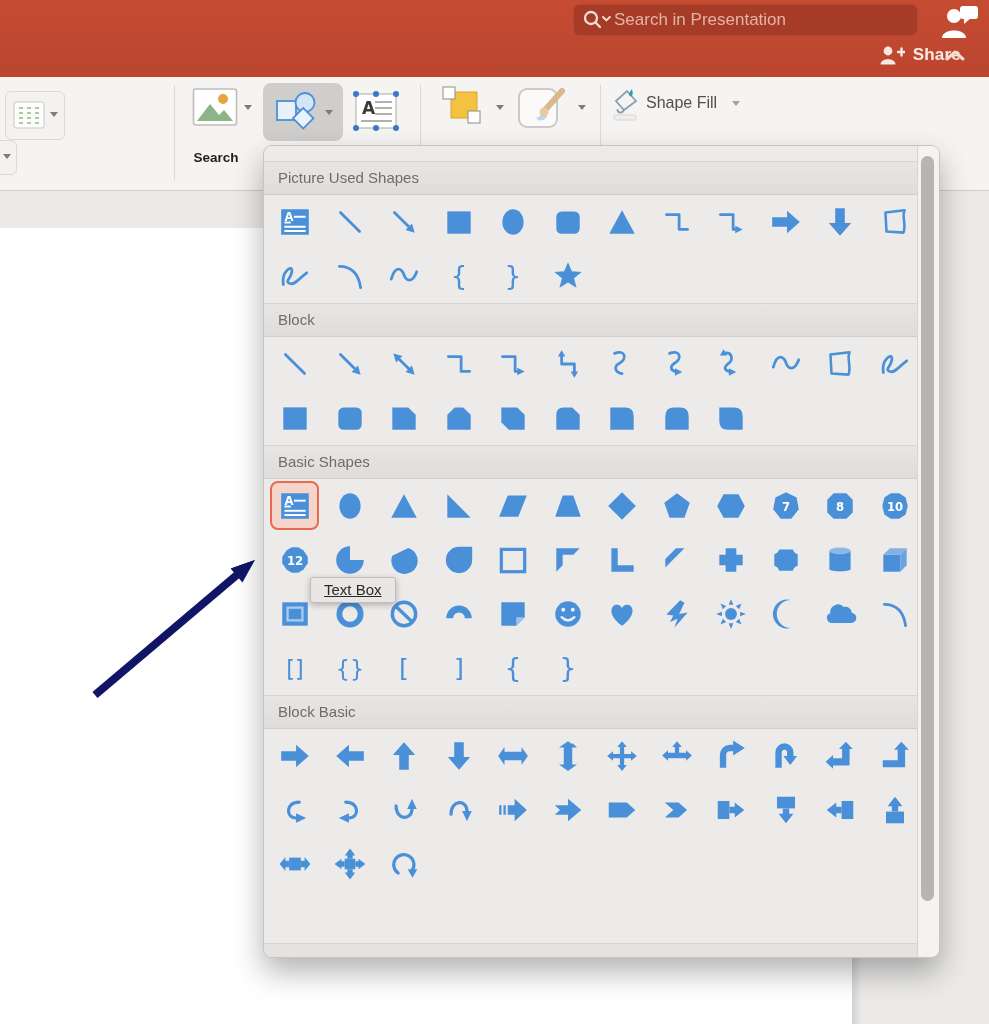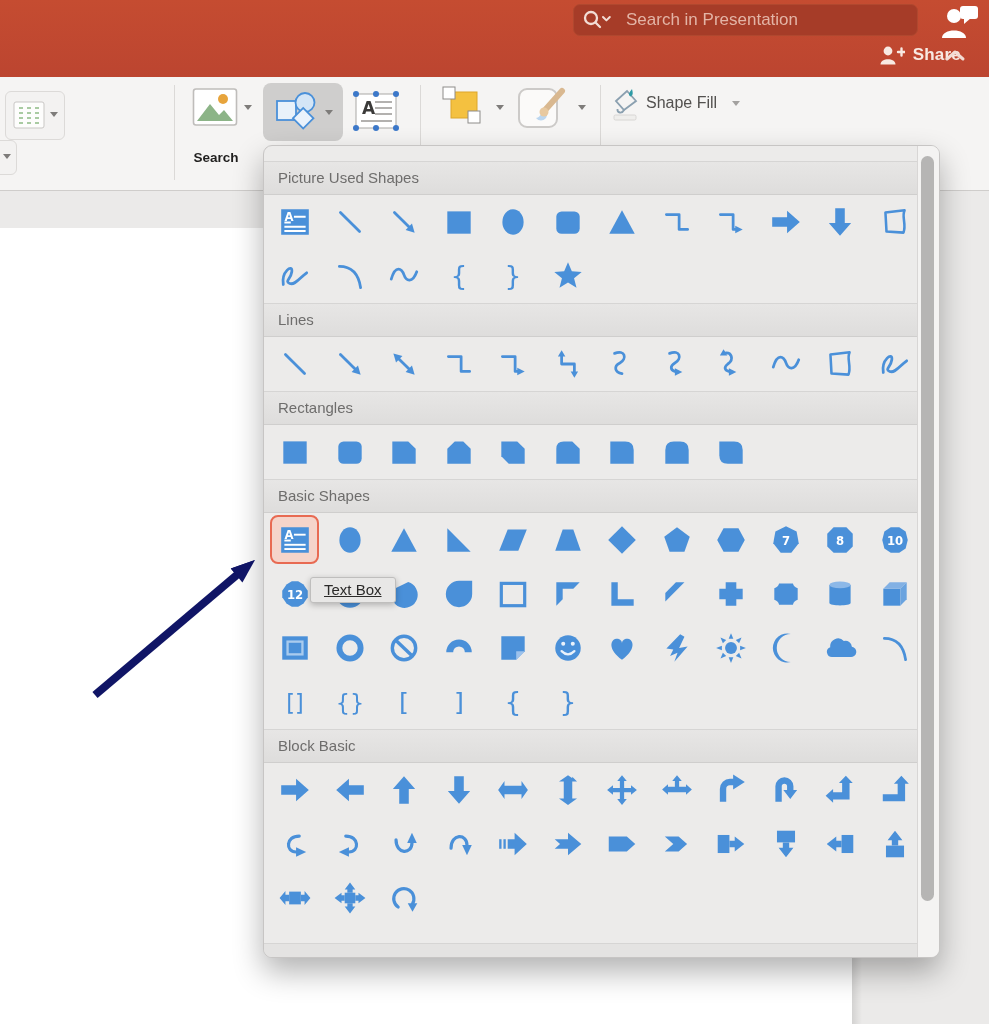--- a/index.html
+++ b/index.html
@@ -2,21 +2,21 @@
 <html><head>
 <meta charset="utf-8">
 <style>
   html,body{margin:0;padding:0;}
   body{font-family:"Liberation Sans","DejaVu Sans",sans-serif;}
   .stage{position:relative;width:989px;height:1024px;overflow:hidden;background:#EBEAE9;}
   
   .titlebar{position:absolute;left:0;top:0;width:989px;height:77px;
     background:linear-gradient(#C54C31,#BC4530);}
   .searchbox{position:absolute;left:573px;top:4px;width:345px;height:32px;border-radius:7px;
-    background:#A63C28;border:1px solid #B0482F;display:flex;align-items:center;padding:0 8px;box-sizing:border-box;gap:12px;}
+    background:#A63C28;border:1px solid #B0482F;display:flex;align-items:center;padding:0 8px;box-sizing:border-box;}
   .searchbox input{flex:1;background:transparent;border:none;outline:none;font-size:17px;color:#F7E4DC;
     font-family:"Liberation Sans",sans-serif;}
   .searchbox input::placeholder{color:#E3B4A6;}
   .people-top{position:absolute;left:938px;top:4px;width:42px;height:36px;}
   .share-row{position:absolute;right:28px;top:45px;display:flex;align-items:center;gap:8px;}
   .share-label{color:#F8E9E2;font-size:17px;font-weight:700;letter-spacing:.2px;}
   .collapse-chevron{position:absolute;left:944px;top:49px;}
   
   .ribbon{position:absolute;left:0;top:77px;width:989px;height:113px;background:#F5F4F3;border-bottom:1px solid #CFCDCB;}
   .rbtn{position:absolute;border:1px solid #DCDAD8;background:#F3F2F1;border-radius:6px;}
@@ -309,21 +309,21 @@
             <svg width="34" height="34" viewBox="0 0 32 32">
               <text x="16" y="24" text-anchor="middle" font-size="25" fill="#4A90D9" font-family="DejaVu Sans, sans-serif">}</text>
             </svg>
           </div>
           <div class="cell">
             <svg width="34" height="34" viewBox="0 0 32 32">
               <polygon points="16,3 19.6,11.6 28.9,12.2 21.7,18.1 24,27.1 16,22.1 8,27.1 10.3,18.1 3.1,12.2 12.4,11.6" fill="#4A90D9"></polygon>
             </svg>
           </div>
         </div>
-        <div class="sec-header">Lines</div>
+        <div class="sec-header">Block</div>
         <div class="shape-row">
           <div class="cell">
             <svg width="34" height="34" viewBox="0 0 32 32">
               <path d="M7 7 L25 25" fill="none" stroke="#4A90D9" stroke-width="2.6" stroke-linecap="round" stroke-linejoin="round"></path>
             </svg>
           </div>
           <div class="cell">
             <svg width="34" height="34" viewBox="0 0 32 32">
               <path d="M7 7 L21.5 21.5" fill="none" stroke="#4A90D9" stroke-width="2.6" stroke-linecap="round" stroke-linejoin="round"></path>
               <polygon points="26,26 17.5,23.5 23.5,17.5" fill="#4A90D9"></polygon>
@@ -381,21 +381,20 @@
             <svg width="34" height="34" viewBox="0 0 32 32">
               <path d="M7 7 L25 5 C22 11 27 18 24 26 L8 25 Z" fill="none" stroke="#4A90D9" stroke-width="2.4" stroke-linejoin="round"></path>
             </svg>
           </div>
           <div class="cell">
             <svg width="34" height="34" viewBox="0 0 32 32">
               <path d="M5 24 C3 12 14 4 13 12 C12 19 6 21 11 23 C16 25 20 18 27 13" fill="none" stroke="#4A90D9" stroke-width="2.6" stroke-linecap="round" stroke-linejoin="round"></path>
             </svg>
           </div>
         </div>
-        <div class="sec-header">Rectangles</div>
         <div class="shape-row">
           <div class="cell">
             <svg width="34" height="34" viewBox="0 0 32 32">
               <rect x="5" y="6" width="22" height="21" fill="#4A90D9"></rect>
             </svg>
           </div>
           <div class="cell">
             <svg width="34" height="34" viewBox="0 0 32 32">
               <rect x="5" y="6" width="22" height="21" rx="5" fill="#4A90D9"></rect>
             </svg>

